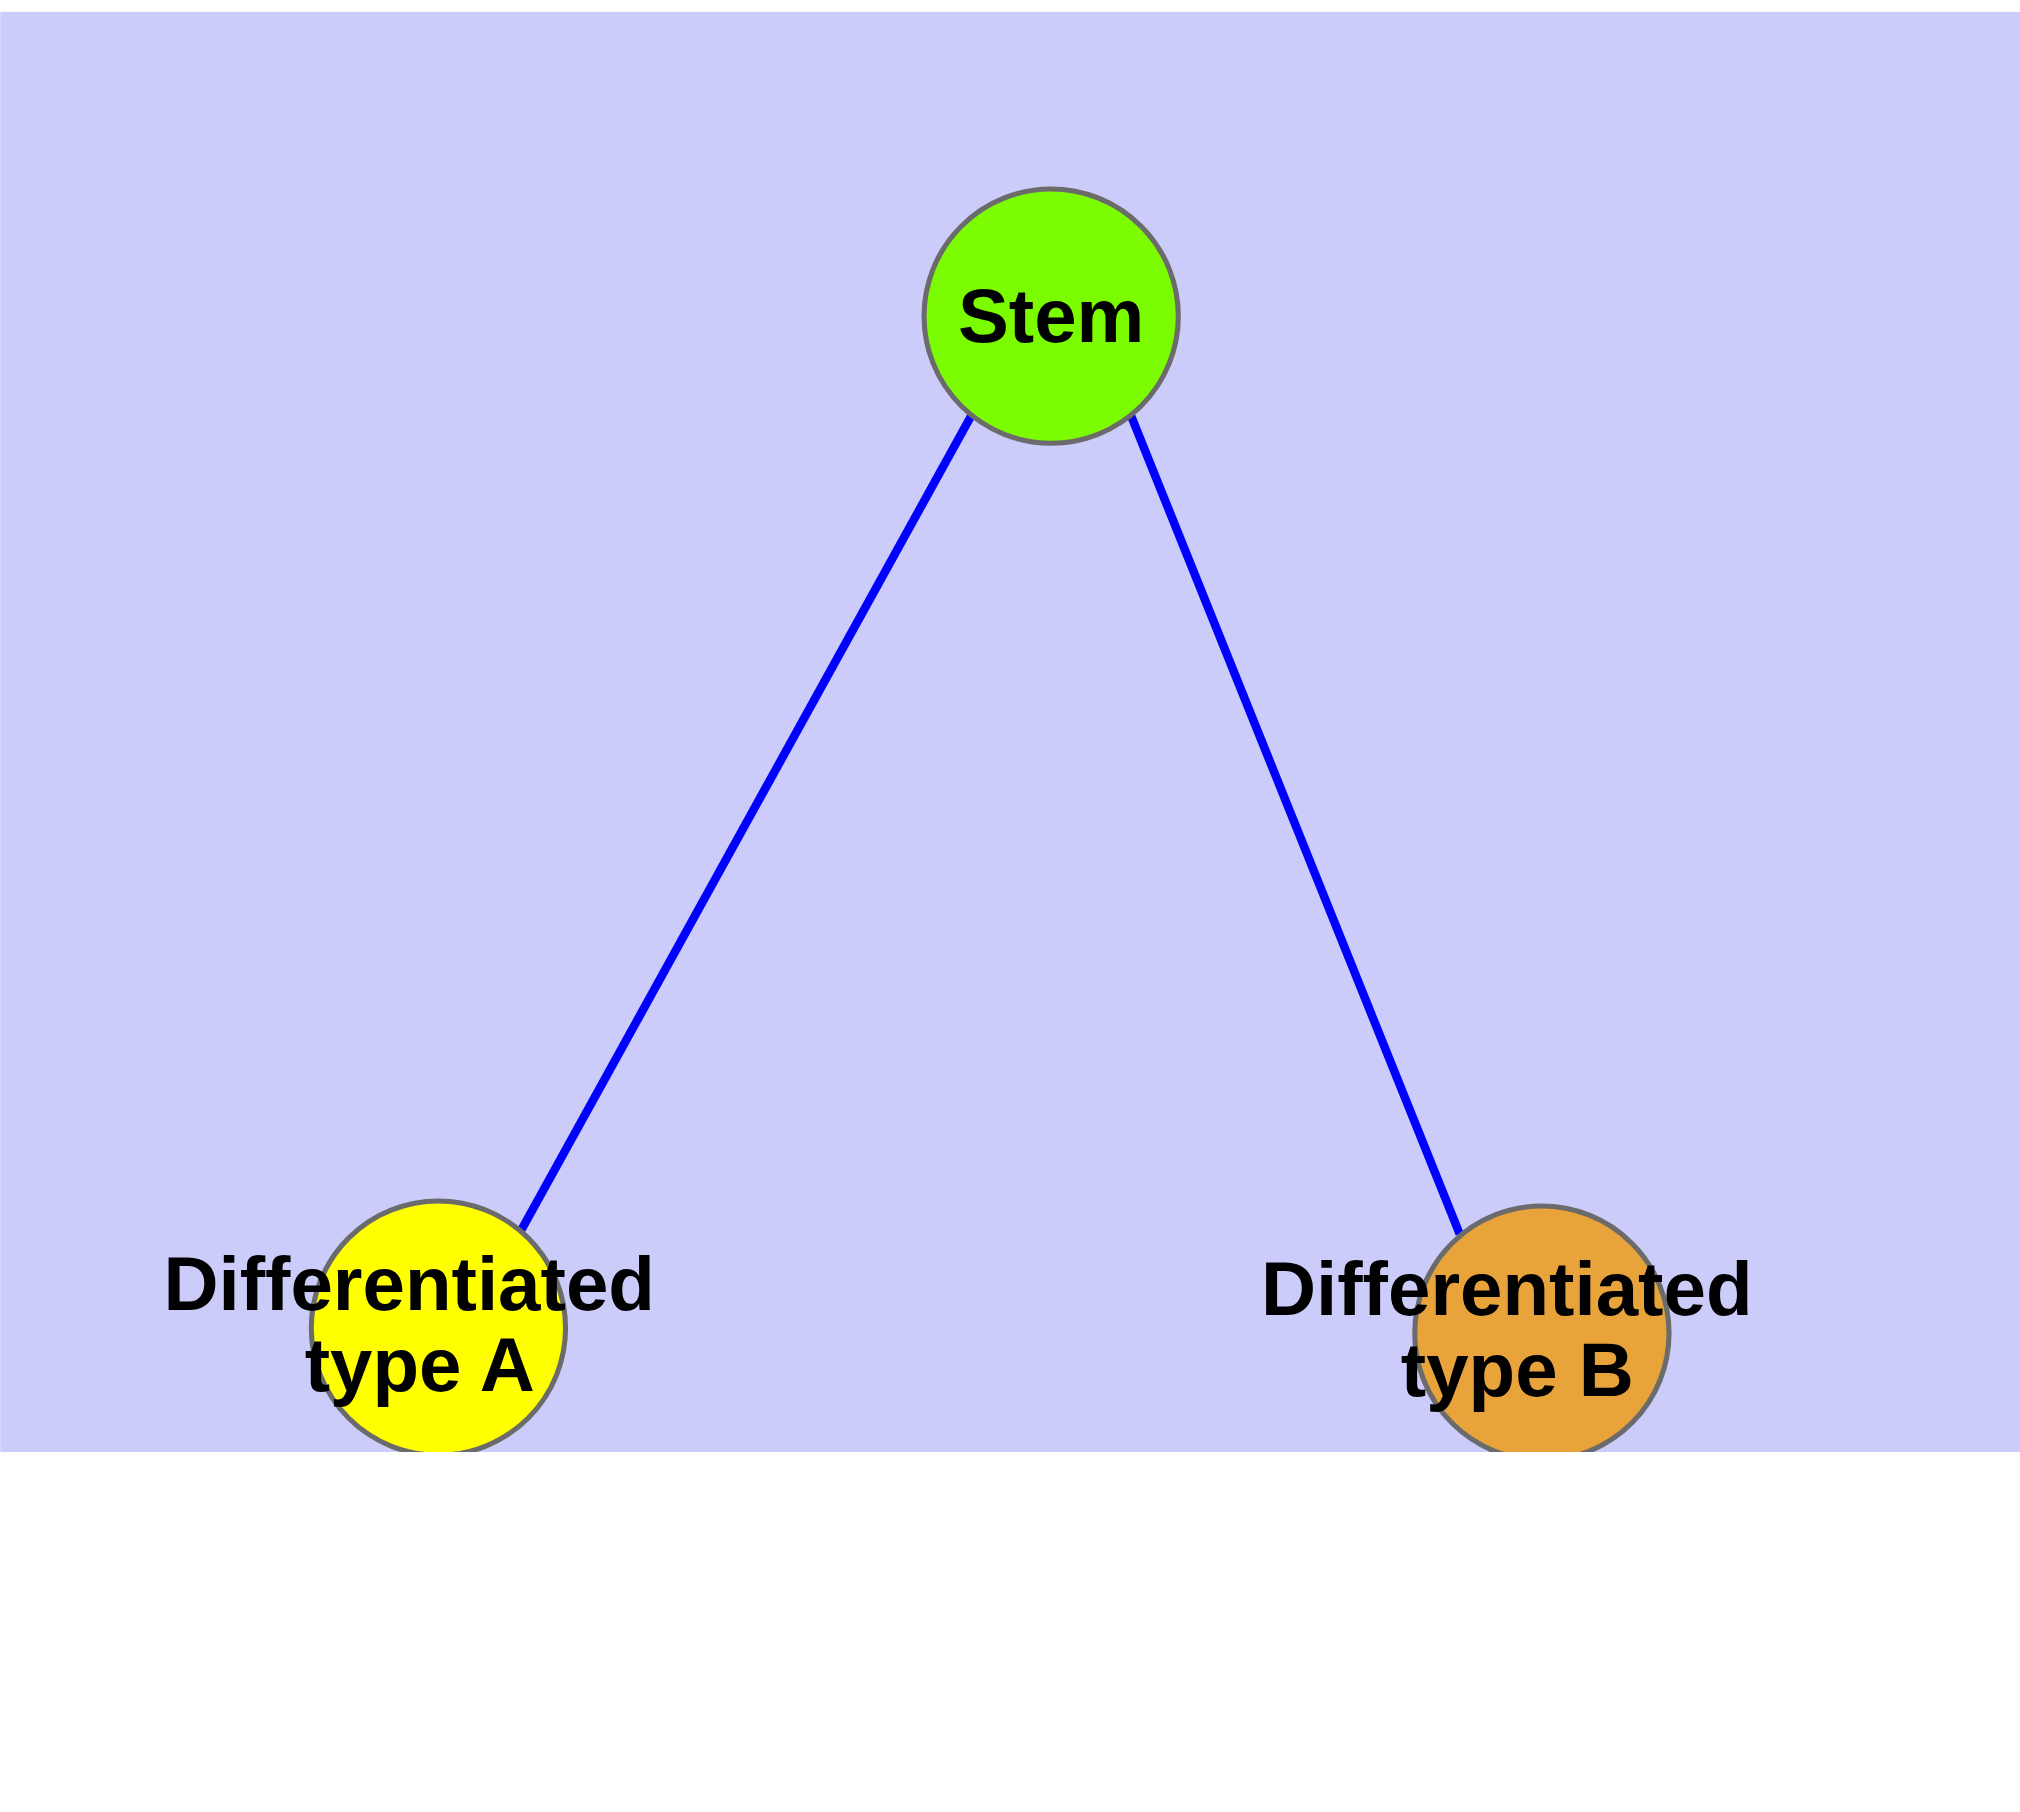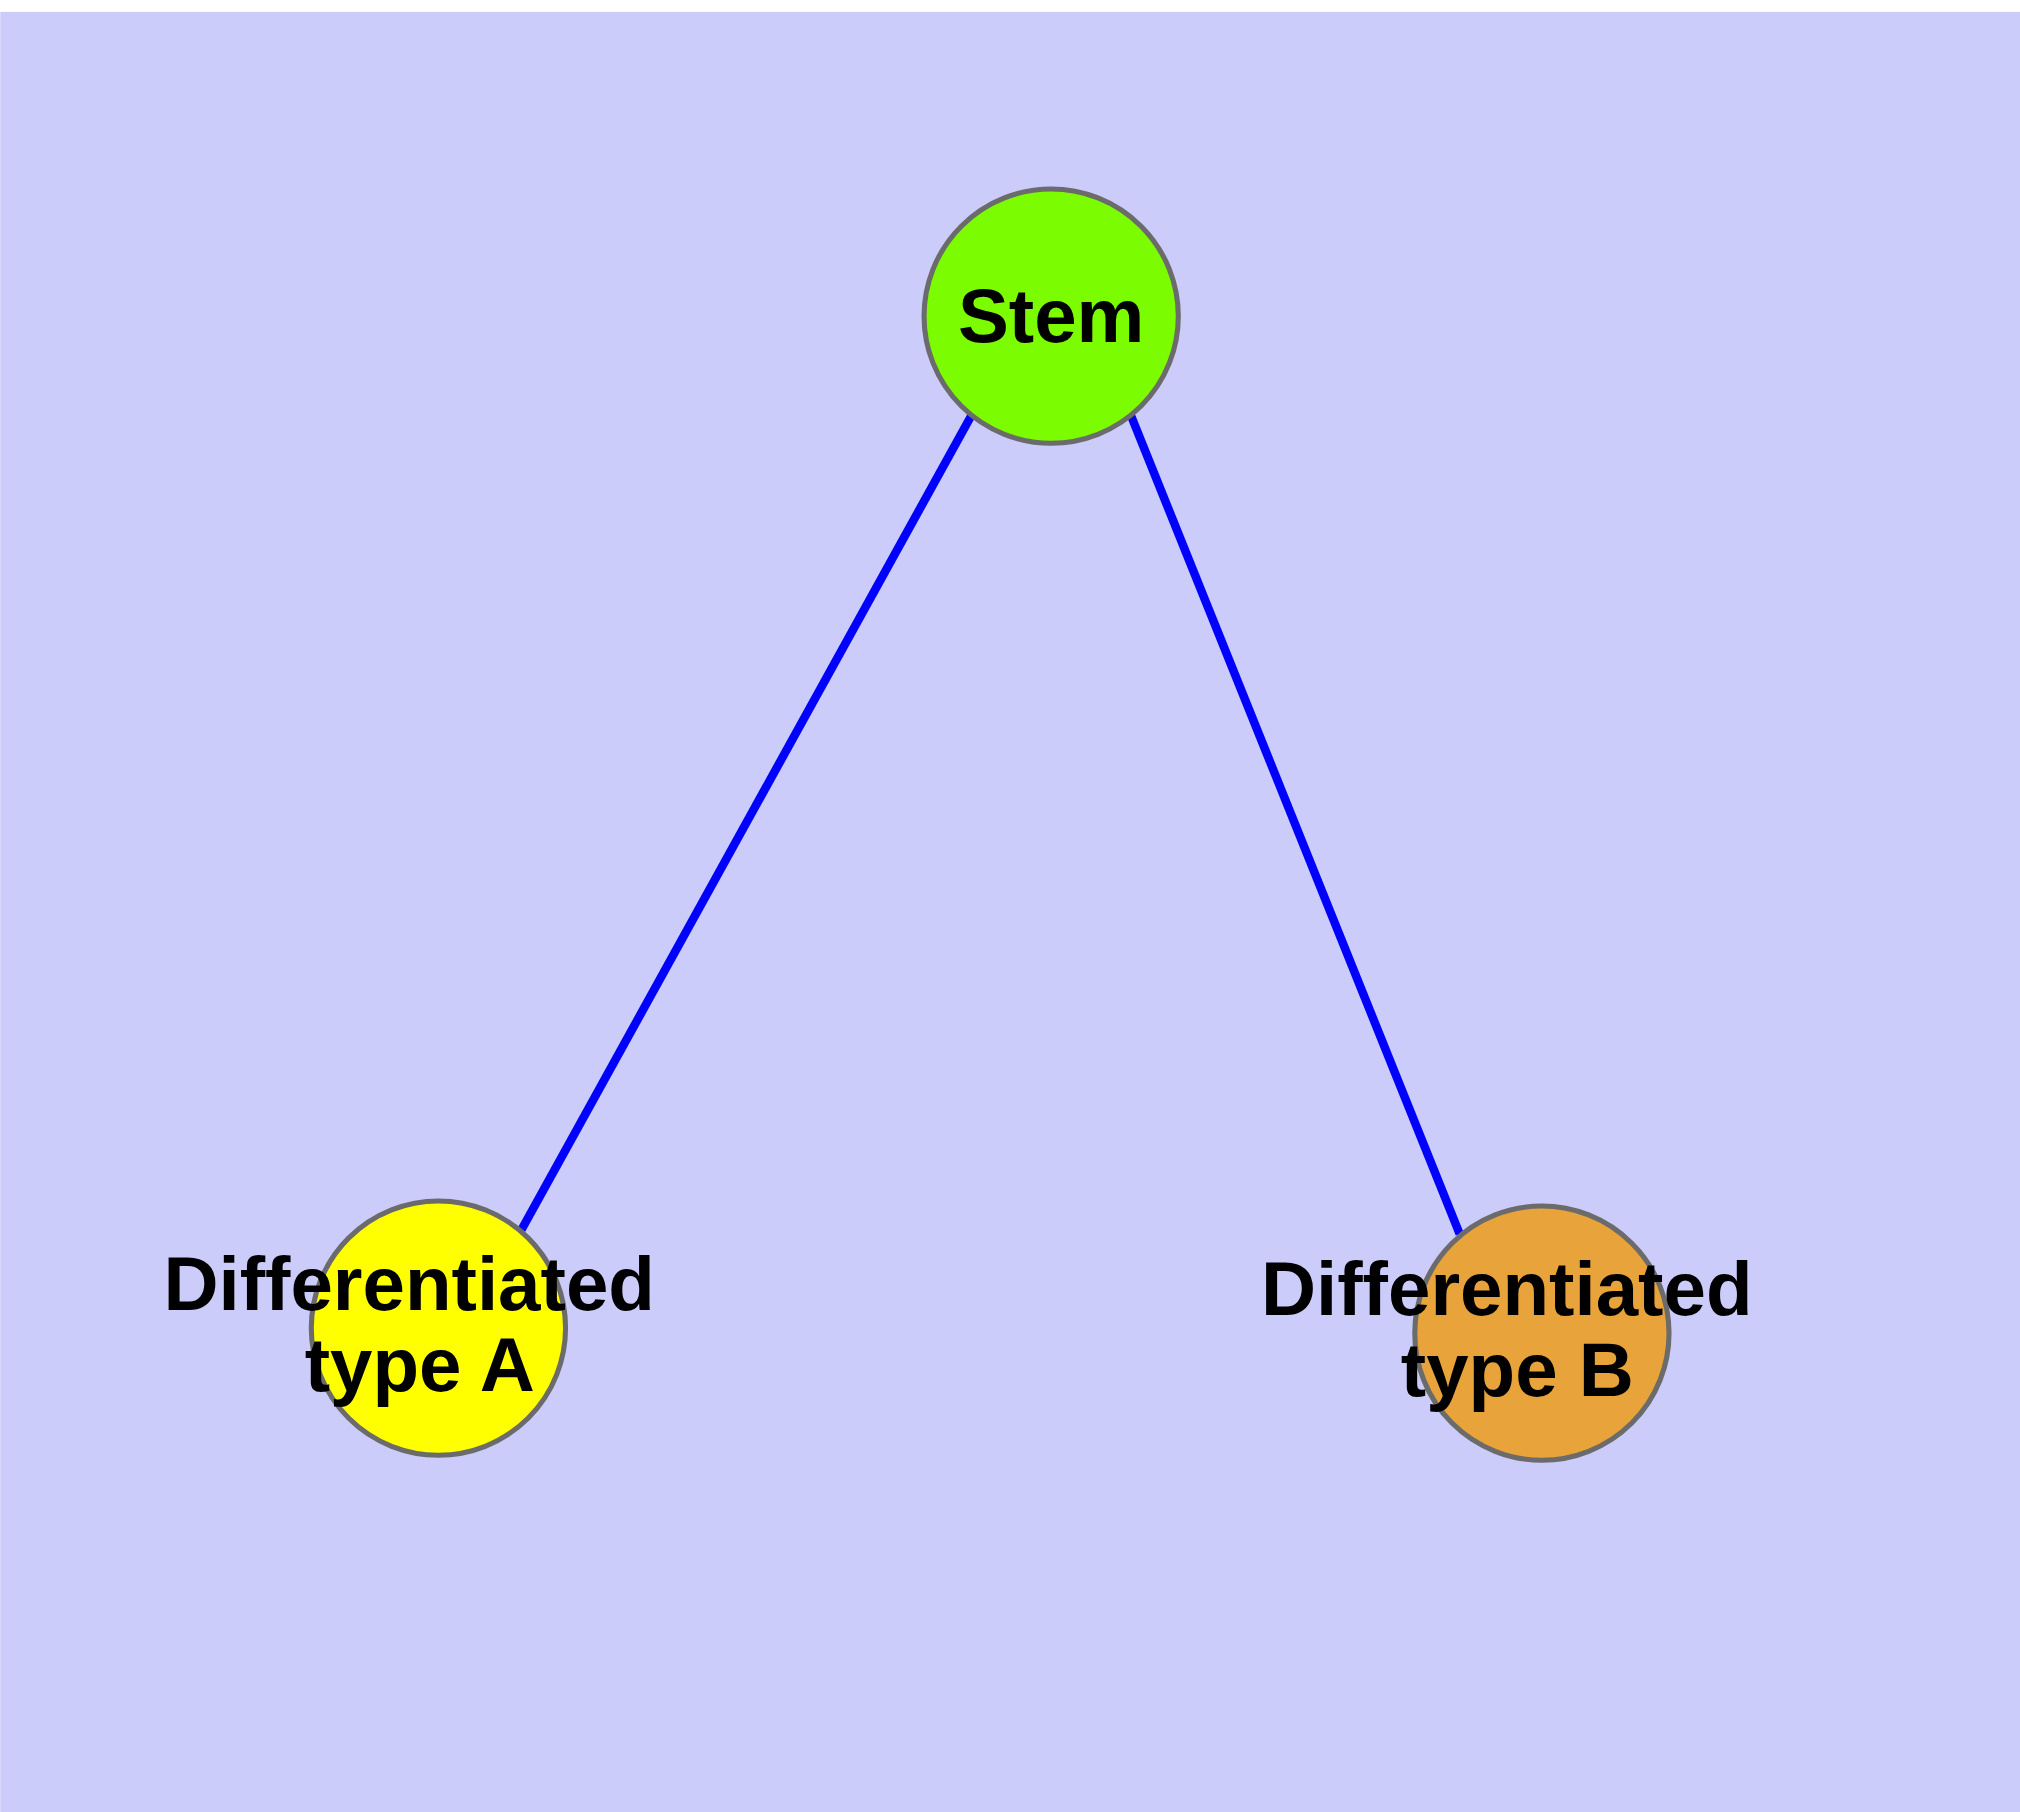--- a/index.html
+++ b/index.html
@@ -3,21 +3,21 @@
 <meta charset="utf-8">
 <style>
   html, body {
     margin: 0;
     padding: 0;
     background: #ffffff;
   }
   #canvas {
     position: relative;
     width: 2021px;
-    height: 1812px;
+    height: 1452px;
     background: #ffffff;
     overflow: hidden;
     font-family: "Liberation Sans", sans-serif;
   }
   #graph-svg {
     position: absolute;
     left: 0;
     top: 0;
     width: 2021px;
     height: 1812px;

